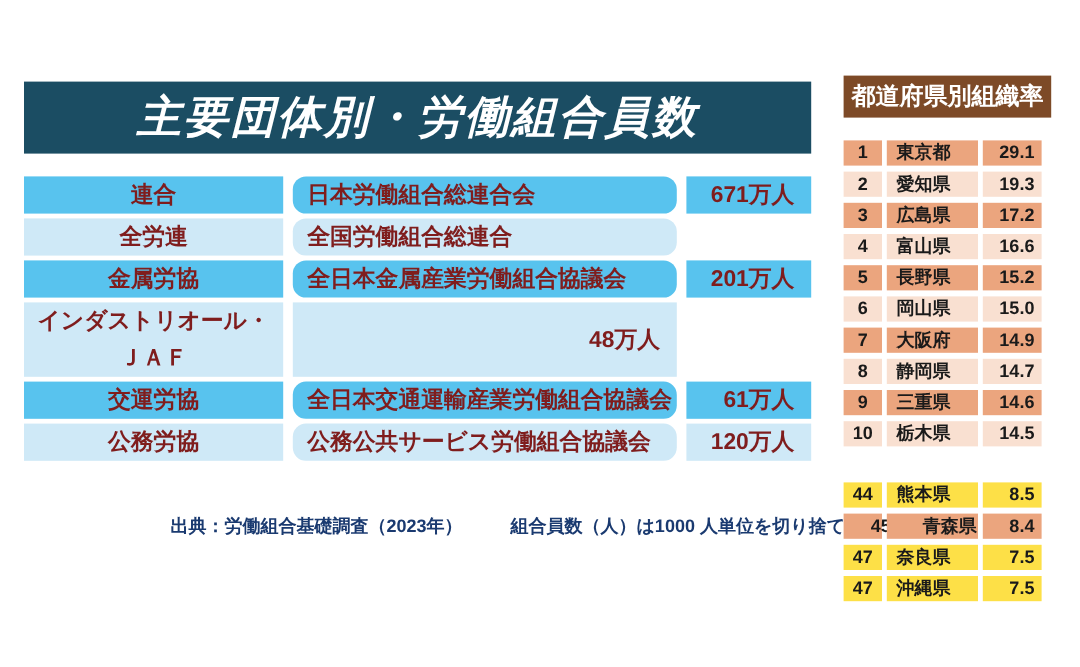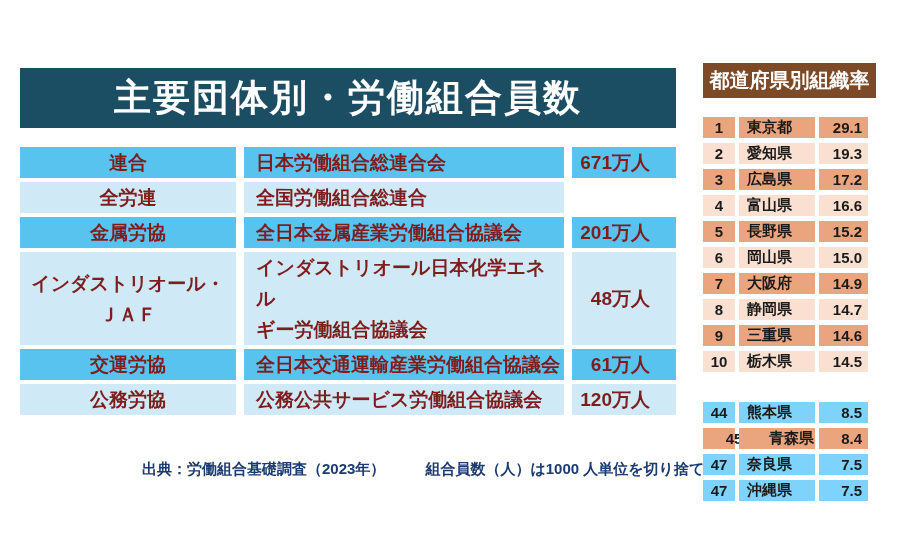--- a/index.html
+++ b/index.html
@@ -12,37 +12,38 @@
   
   .main-panel{position:absolute;left:20px;top:68px;width:656px;}
 
   .title-bar{
     height:60px;background:#1b4d63;
     display:flex;align-items:center;justify-content:center;
   }
   .title-text{
     color:#ffffff;font-size:37px;font-weight:bold;letter-spacing:2px;
     white-space:nowrap;
+    font-style:italic;
   }
 
   .union-table{margin-top:19px;}
   .union-row{
     display:grid;grid-template-columns:216px 320px 104px;column-gap:8px;
     margin-bottom:4px;
   }
   .union-row .cell{
     display:flex;align-items:center;min-height:31px;
     color:#7f1d1d;font-size:19px;font-weight:bold;line-height:31px;
     white-space:pre-line;
   }
   .union-row:nth-child(odd) .cell{background:#58c3ee;}
   .union-row:nth-child(even) .cell{background:#cfe9f7;}
   .cell-abbr{justify-content:center;text-align:center;}
-  .cell-name{padding-left:12px;text-align:left;}
-  .cell-members{justify-content:flex-end;padding-right:26px;}
+  .cell-name{padding-left:12px;text-align:left;border-radius:11px;}
+  .cell-members{justify-content:flex-end;padding-right:14px;}
 
   .source-line{
     margin-top:45px;margin-left:122px;
     display:flex;gap:40px;
     color:#1a3a70;font-size:15px;font-weight:bold;white-space:nowrap;
   }
 
   
   .side-panel{position:absolute;left:703px;top:63px;width:173px;}
   .side-header{
@@ -57,21 +58,21 @@
   .pref-row{
     display:grid;grid-template-columns:32px 76px 49px;column-gap:4px;
     margin-bottom:5px;
   }
   .pref-row .cell{
     display:flex;align-items:center;height:21px;
     color:#1a1a1a;font-size:15px;font-weight:bold;
   }
   .pref-table.top .pref-row:nth-child(odd) .cell{background:#eba57e;}
   .pref-table.top .pref-row:nth-child(even) .cell{background:#f9e0d1;}
-  .pref-table.bottom .pref-row .cell{background:#7dd3fc;}
+  .pref-table.bottom .pref-row .cell{background:#fde047;}
   .pref-table.bottom .pref-row:nth-child(2) .cell{background:#eba57e;padding-left:30px;}
   .cell-rank{justify-content:center;}
   .cell-pref{padding-left:8px;}
   .cell-rate{justify-content:flex-end;padding-right:6px;}
 </style>
 </head>
 <body>
 
 <div class="main-panel">
   <div class="title-bar">
@@ -89,22 +90,20 @@
       <div class="cell cell-name">全国労働組合総連合</div>
     </div>
     <div class="union-row">
       <div class="cell cell-abbr">金属労協</div>
       <div class="cell cell-name">全日本金属産業労働組合協議会</div>
       <div class="cell cell-members">201万人</div>
     </div>
     <div class="union-row">
       <div class="cell cell-abbr">インダストリオール・
 ＪＡＦ</div>
-      <div class="cell cell-name">インダストリオール日本化学エネル
-ギー労働組合協議会</div>
       <div class="cell cell-members">48万人</div>
     </div>
     <div class="union-row">
       <div class="cell cell-abbr">交運労協</div>
       <div class="cell cell-name">全日本交通運輸産業労働組合協議会</div>
       <div class="cell cell-members">61万人</div>
     </div>
     <div class="union-row">
       <div class="cell cell-abbr">公務労協</div>
       <div class="cell cell-name">公務公共サービス労働組合協議会</div>

